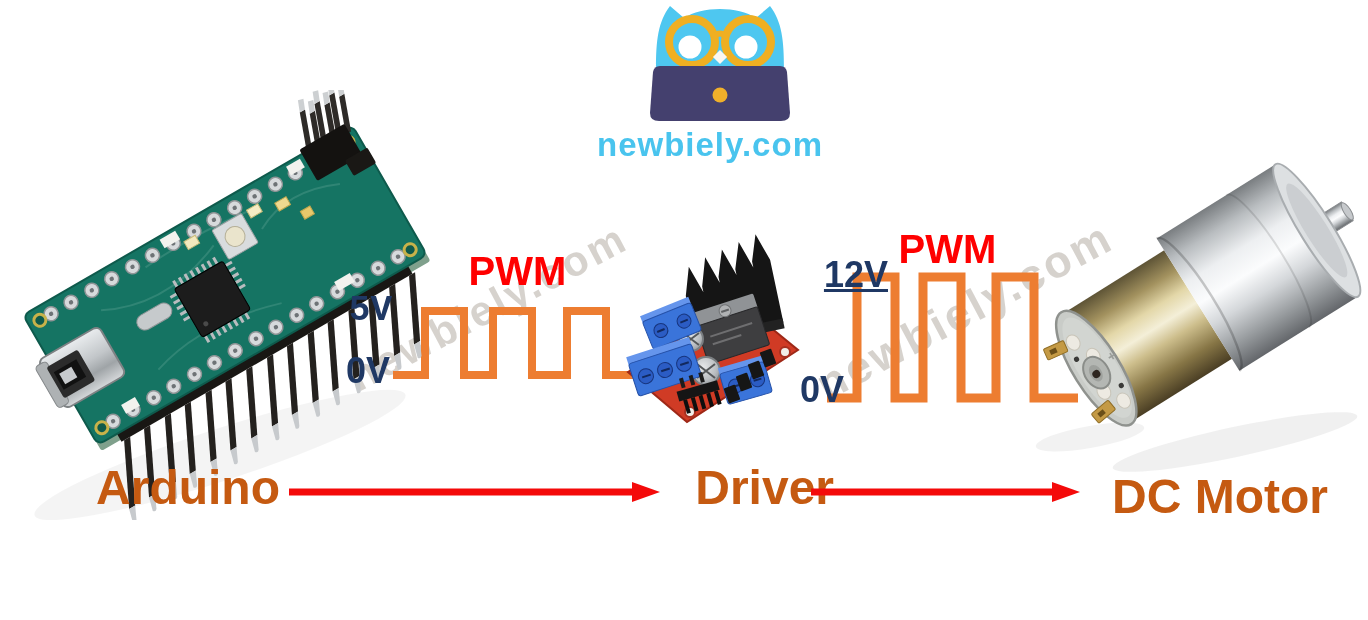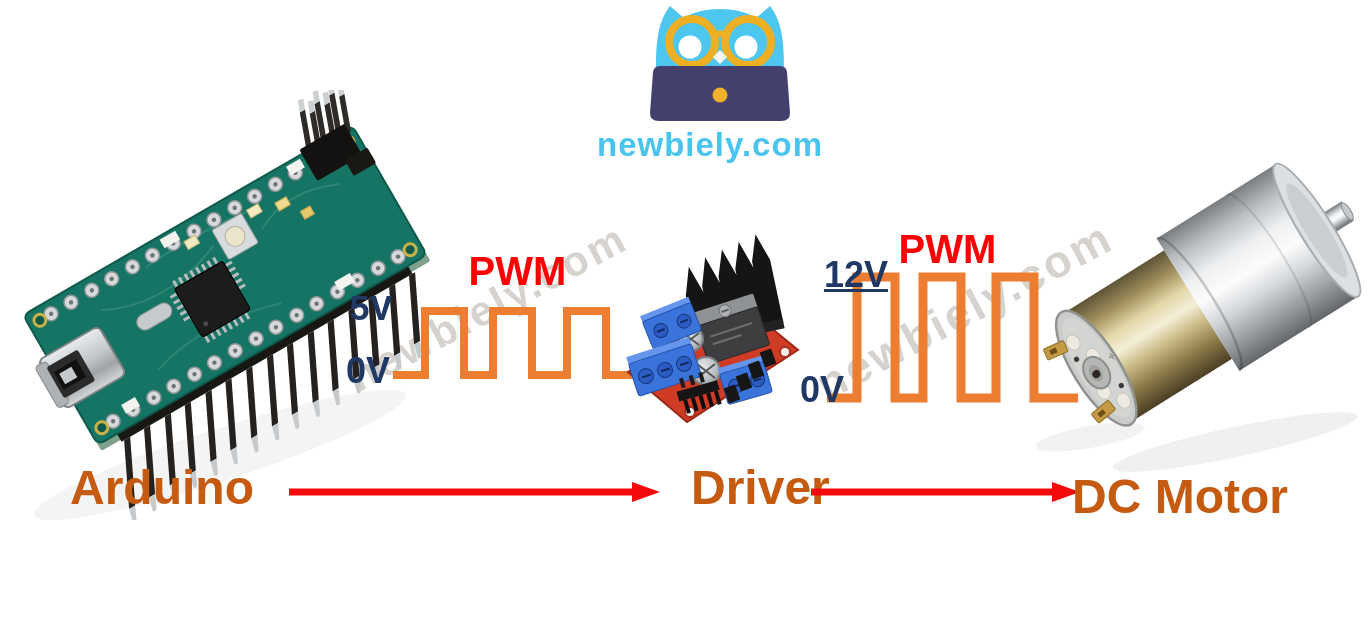--- a/index.html
+++ b/index.html
@@ -47,24 +47,24 @@
     position:absolute;font-size:36px;font-weight:bold;color:#1F3864;
     text-align:right;z-index:4;line-height:1.0;
   }
   #vh1{left:336px;top:293px;width:56px;font-family:Liberation Mono, monospace;}
   #vl1{left:330px;top:353px;width:60px;}
   #vh2{left:812px;top:257px;width:76px;text-decoration:underline;}
   #vl2{left:772px;top:372px;width:72px;}
   
   .flow-label{
     position:absolute;top:462px;font-size:48px;font-weight:bold;color:#C55A11;
-    text-align:left;z-index:5;line-height:1.1;
+    text-align:right;z-index:5;line-height:1.1;
   }
   #flow-arduino{left:70px;width:210px;}
-  #flow-driver{left:691px;width:160px;}
+  #flow-driver{left:674px;width:160px;}
   #flow-dcmotor{left:1072px;width:256px;margin-top:9px;}
   .flow-arrow{position:absolute;top:478px;z-index:5;}
   #arrow1{left:286px;}
   #arrow2{left:808px;}
 </style>
 </head>
 <body>
 
 <div id="wm1" class="watermark">newbiely.com</div>
 <div id="wm2" class="watermark">newbiely.com</div>

